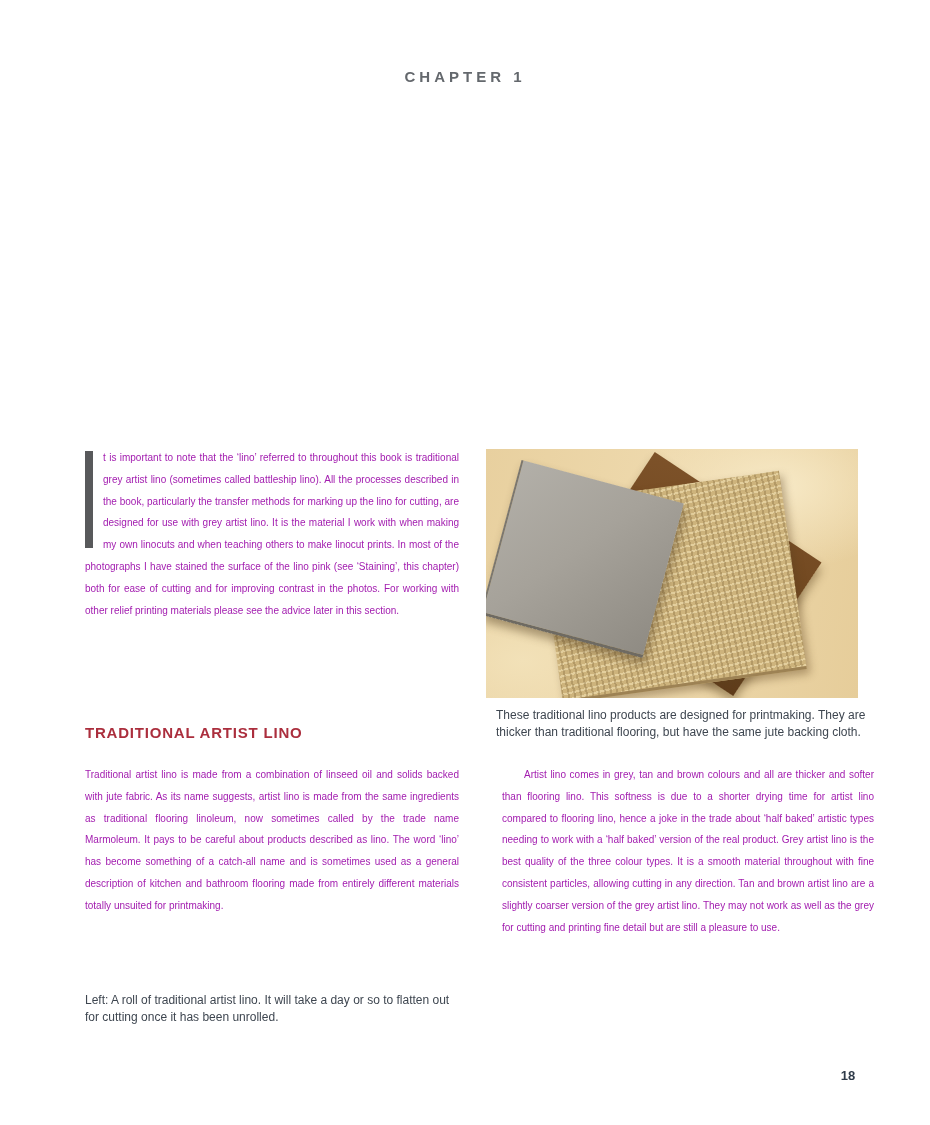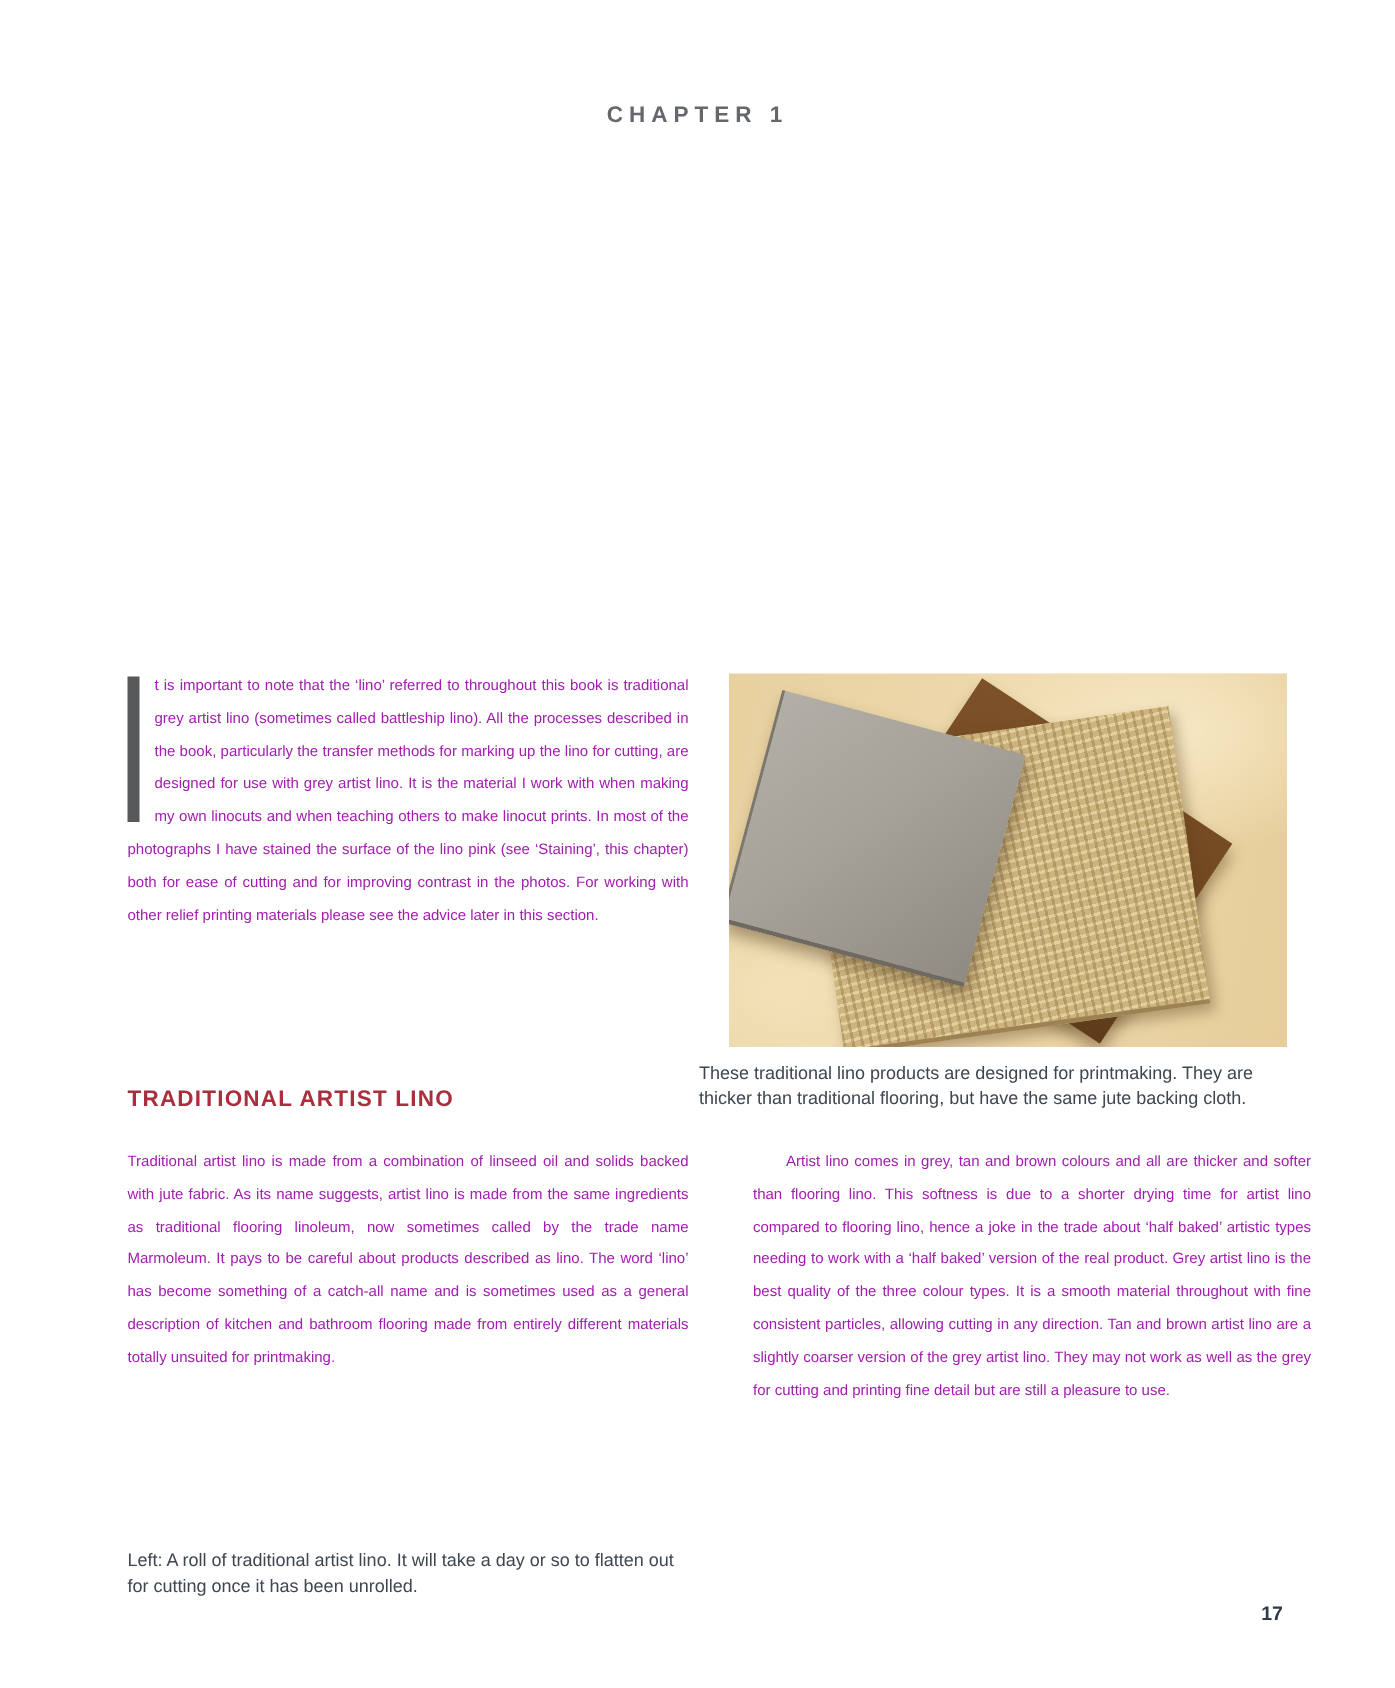--- a/index.html
+++ b/index.html
@@ -45,22 +45,22 @@
     font-size:15px; font-weight:bold;
     letter-spacing:0.8px;
     color:#ab2e3d;
   }
   .col-left-para { position:absolute; left:85px; top:764px; width:374px; }
   .caption {
     font-size:12px; line-height:16.5px;
     text-align:left;
     color:#3e4650;
   }
-  .left-caption { position:absolute; left:85px; top:1032px; width:374px; }
-  .photo-caption { position:absolute; left:466px; top:707px; width:372px; }
+  .left-caption { position:absolute; left:85px; top:992px; width:374px; }
+  .photo-caption { position:absolute; left:496px; top:707px; width:372px; }
   .col-right { position:absolute; left:486px; top:764px; width:372px;margin-left:16px; }
   .col-right p { text-indent:22px; margin:0; }
 
   
   .photo {
     position:absolute; left:486px; top:449px;
     width:372px; height:249px;
     overflow:hidden;
     background:
       radial-gradient(ellipse 220px 130px at 78% 15%, #f7e9c6 0%, rgba(247,233,198,0) 65%),
@@ -123,15 +123,15 @@
   <h2 class="section-heading">TRADITIONAL ARTIST LINO</h2>
 
   <div class="col-left-para body-text">Traditional artist lino is made from a combination of linseed oil and solids backed with jute fabric. As its name suggests, artist lino is made from the same ingredients as traditional flooring linoleum, now sometimes called by the trade name Marmoleum. It pays to be careful about products described as lino. The word ‘lino’ has become something of a catch-all name and is sometimes used as a general description of kitchen and bathroom flooring made from entirely different materials totally unsuited for printmaking.</div>
 
   <div class="left-caption caption">Left: A roll of traditional artist lino. It will take a day or so to flatten out for cutting once it has been unrolled.</div>
 
   <div class="col-right body-text">
     <p>Artist lino comes in grey, tan and brown colours and all are thicker and softer than flooring lino. This softness is due to a shorter drying time for artist lino compared to flooring lino, hence a joke in the trade about ‘half baked’ artistic types needing to work with a ‘half baked’ version of the real product. Grey artist lino is the best quality of the three colour types. It is a smooth material throughout with fine consistent particles, allowing cutting in any direction. Tan and brown artist lino are a slightly coarser version of the grey artist lino. They may not work as well as the grey for cutting and printing fine detail but are still a pleasure to use.</p>
   </div>
 
-  <div class="page-number">17</div>
+  <div class="page-number">18</div>
 
 </div>
 
 </body></html>

